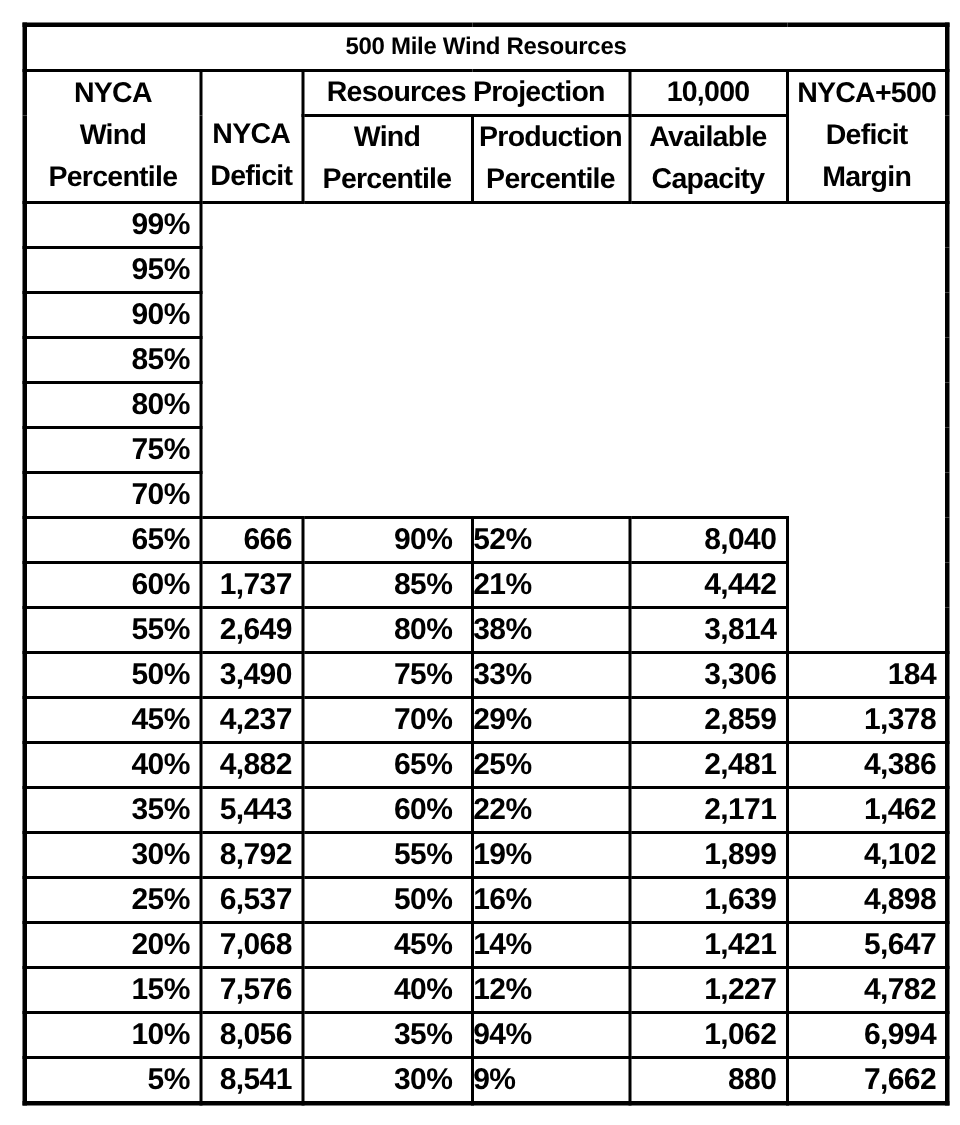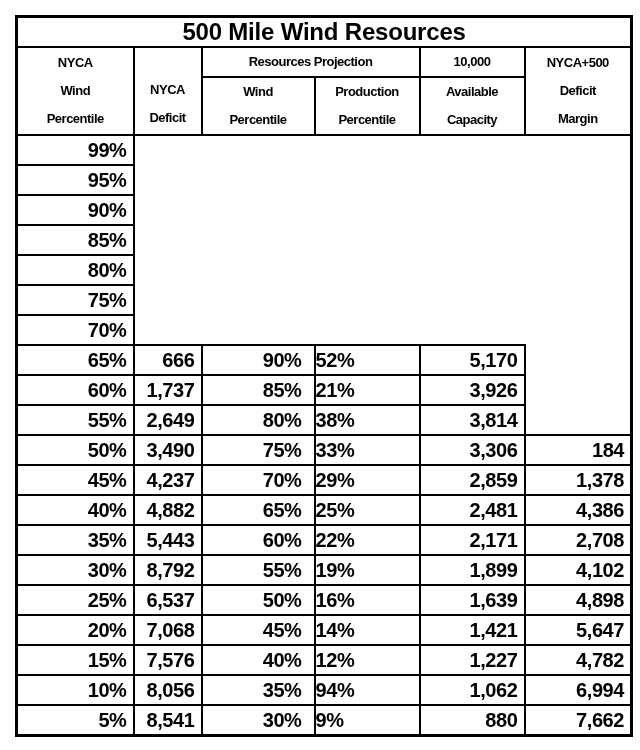--- a/index.html
+++ b/index.html
@@ -22,29 +22,29 @@
     border: 2px solid #000;
     padding: 0;
     font-weight: 700;
     color: #000;
     overflow: hidden;
     white-space: nowrap;
   }
   
   tr.title-row th {
     height: 30px;
-    font-size: 24px;
+    font-size: 16px;
     text-align: center;
     vertical-align: middle;
     letter-spacing: -0.2px;
     margin-top: 28px;
   }
   
   thead th {
-    font-size: 13px;
+    font-size: 19px;
     letter-spacing: -0.5px;
     vertical-align: middle;
     line-height: 28px;
   }
   tr.hdr1 th { height: 29px; }
   tr.hdr2 th { height: 57px; }
   th.va-bottom { vertical-align: bottom; padding-bottom: 2px; }
   th .hline { display: block; }
   
   tbody td {
@@ -136,29 +136,29 @@
         </tr>
         <tr>
           <td class="num">70%</td>
           <td class="blank-run" colspan="5"></td>
         </tr>
         <tr>
           <td class="num">65%</td>
           <td class="num">666</td>
           <td class="num pr-lg">90%</td>
           <td class="ctr">52%</td>
-          <td class="num">5,170</td>
+          <td class="num">8,040</td>
           <td class="blank-run"></td>
         </tr>
         <tr>
           <td class="num">60%</td>
           <td class="num">1,737</td>
           <td class="num pr-lg">85%</td>
           <td class="ctr">21%</td>
-          <td class="num">3,926</td>
+          <td class="num">4,442</td>
           <td class="blank-run"></td>
         </tr>
         <tr>
           <td class="num">55%</td>
           <td class="num">2,649</td>
           <td class="num pr-lg">80%</td>
           <td class="ctr">38%</td>
           <td class="num">3,814</td>
           <td class="blank-run"></td>
         </tr>
@@ -185,21 +185,21 @@
           <td class="ctr">25%</td>
           <td class="num">2,481</td>
           <td class="num">4,386</td>
         </tr>
         <tr>
           <td class="num">35%</td>
           <td class="num">5,443</td>
           <td class="num pr-lg">60%</td>
           <td class="ctr">22%</td>
           <td class="num">2,171</td>
-          <td class="num">2,708</td>
+          <td class="num">1,462</td>
         </tr>
         <tr>
           <td class="num">30%</td>
           <td class="num">8,792</td>
           <td class="num pr-lg">55%</td>
           <td class="ctr">19%</td>
           <td class="num">1,899</td>
           <td class="num">4,102</td>
         </tr>
         <tr>

